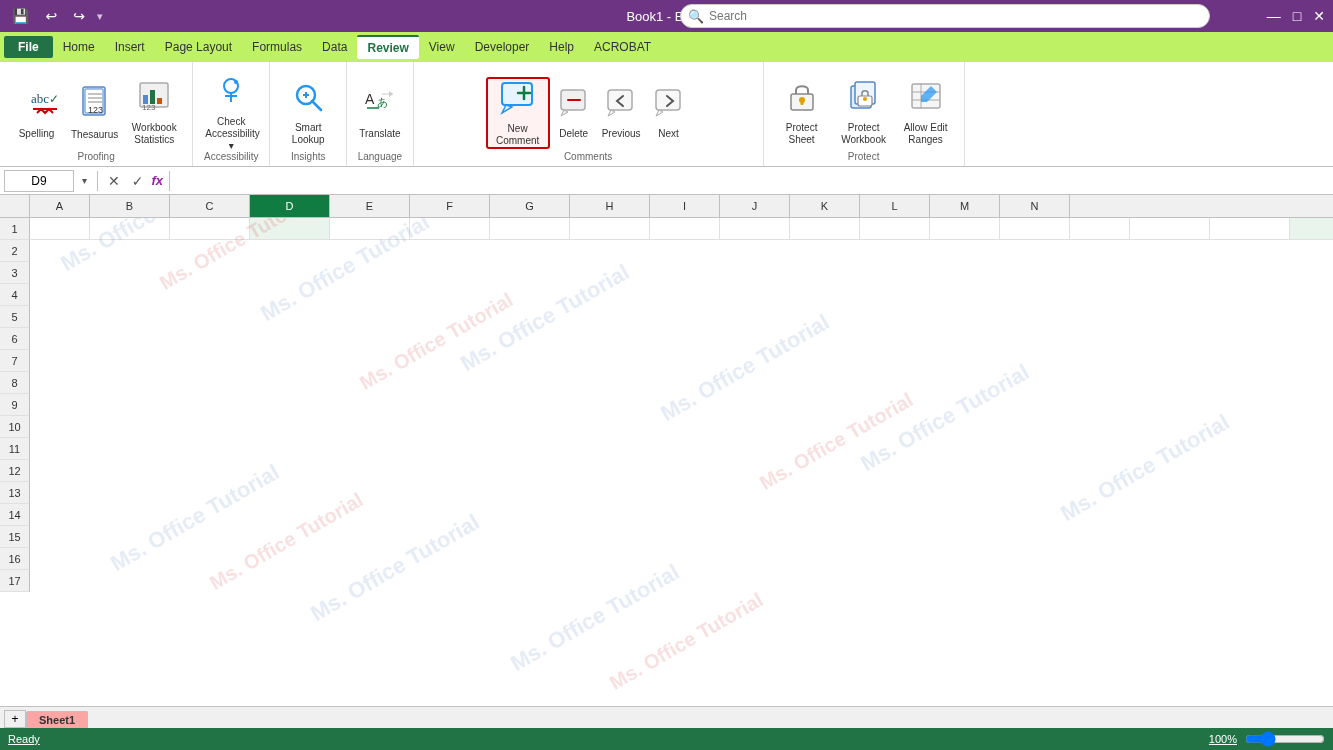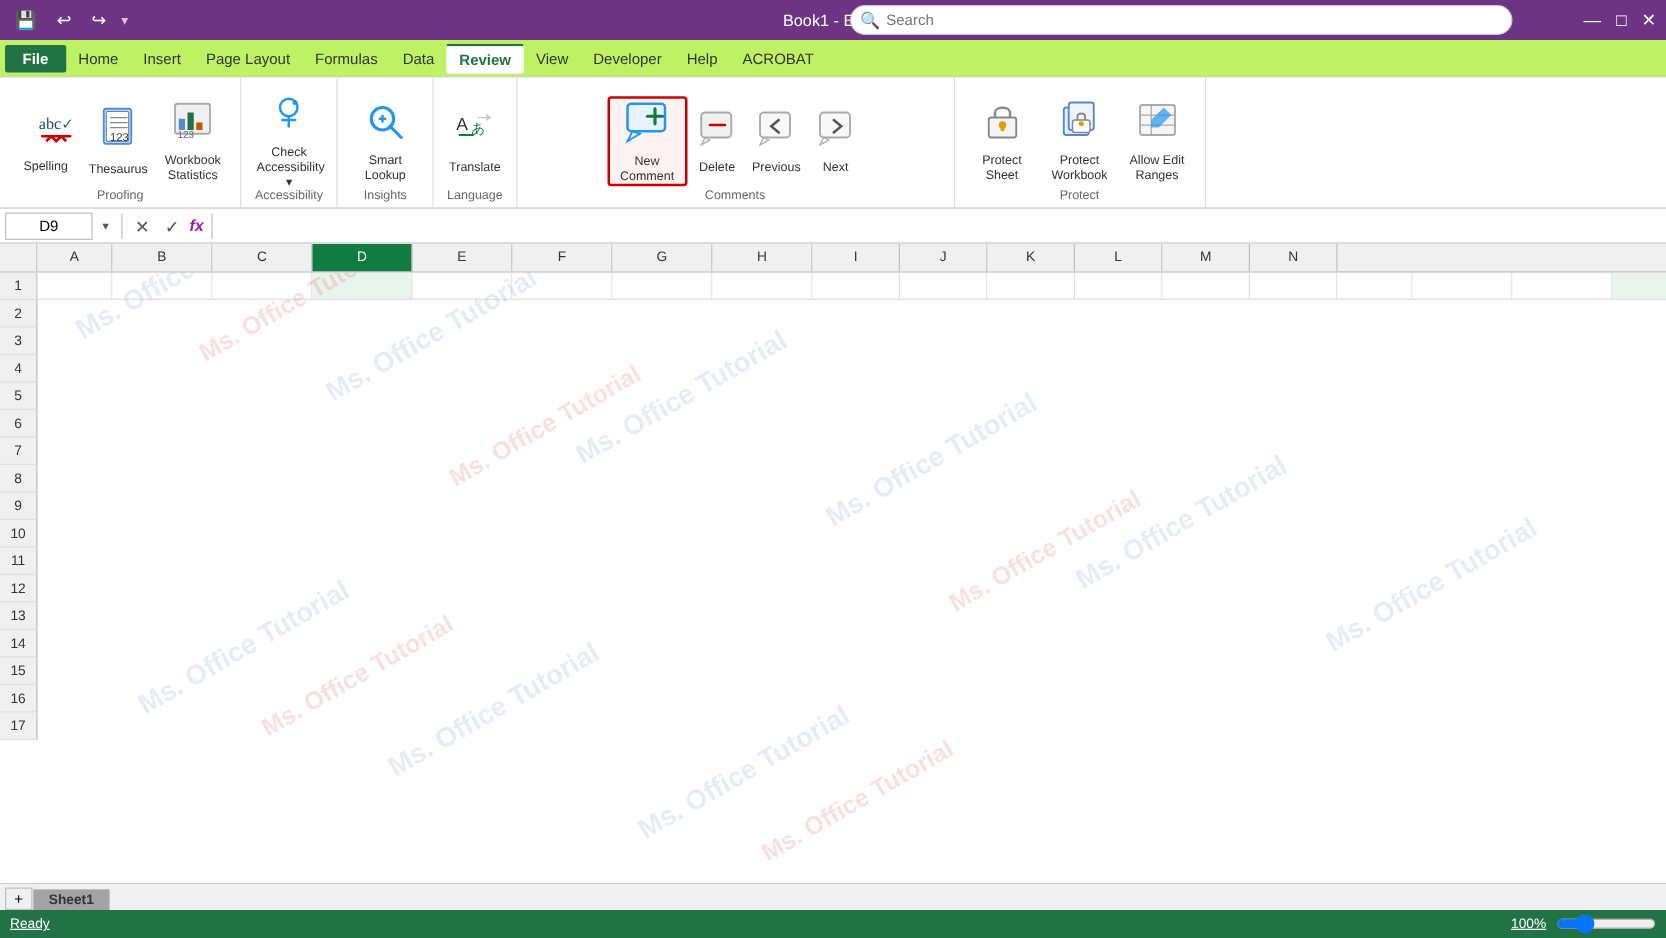--- a/index.html
+++ b/index.html
@@ -328,21 +328,21 @@
     .sheet-tab {
       padding: 2px 12px;
       background: #e0e0e0;
       border: 1px solid #c0c0c0;
       border-bottom: none;
       font-size: 11px;
       color: #333;
       cursor: pointer;
       border-radius: 2px 2px 0 0;
     }
-    .sheet-tab.active { background: #a3a3a3; font-weight: bold; }
+    .sheet-tab.active { background: #fca5a5; font-weight: bold; }
 
     .cell-text {
       font-size: 11px;
       color: #333;
       white-space: nowrap;
     }
 
     
     .new-comment-btn {
       border: 2px solid #cc0000 !important;

